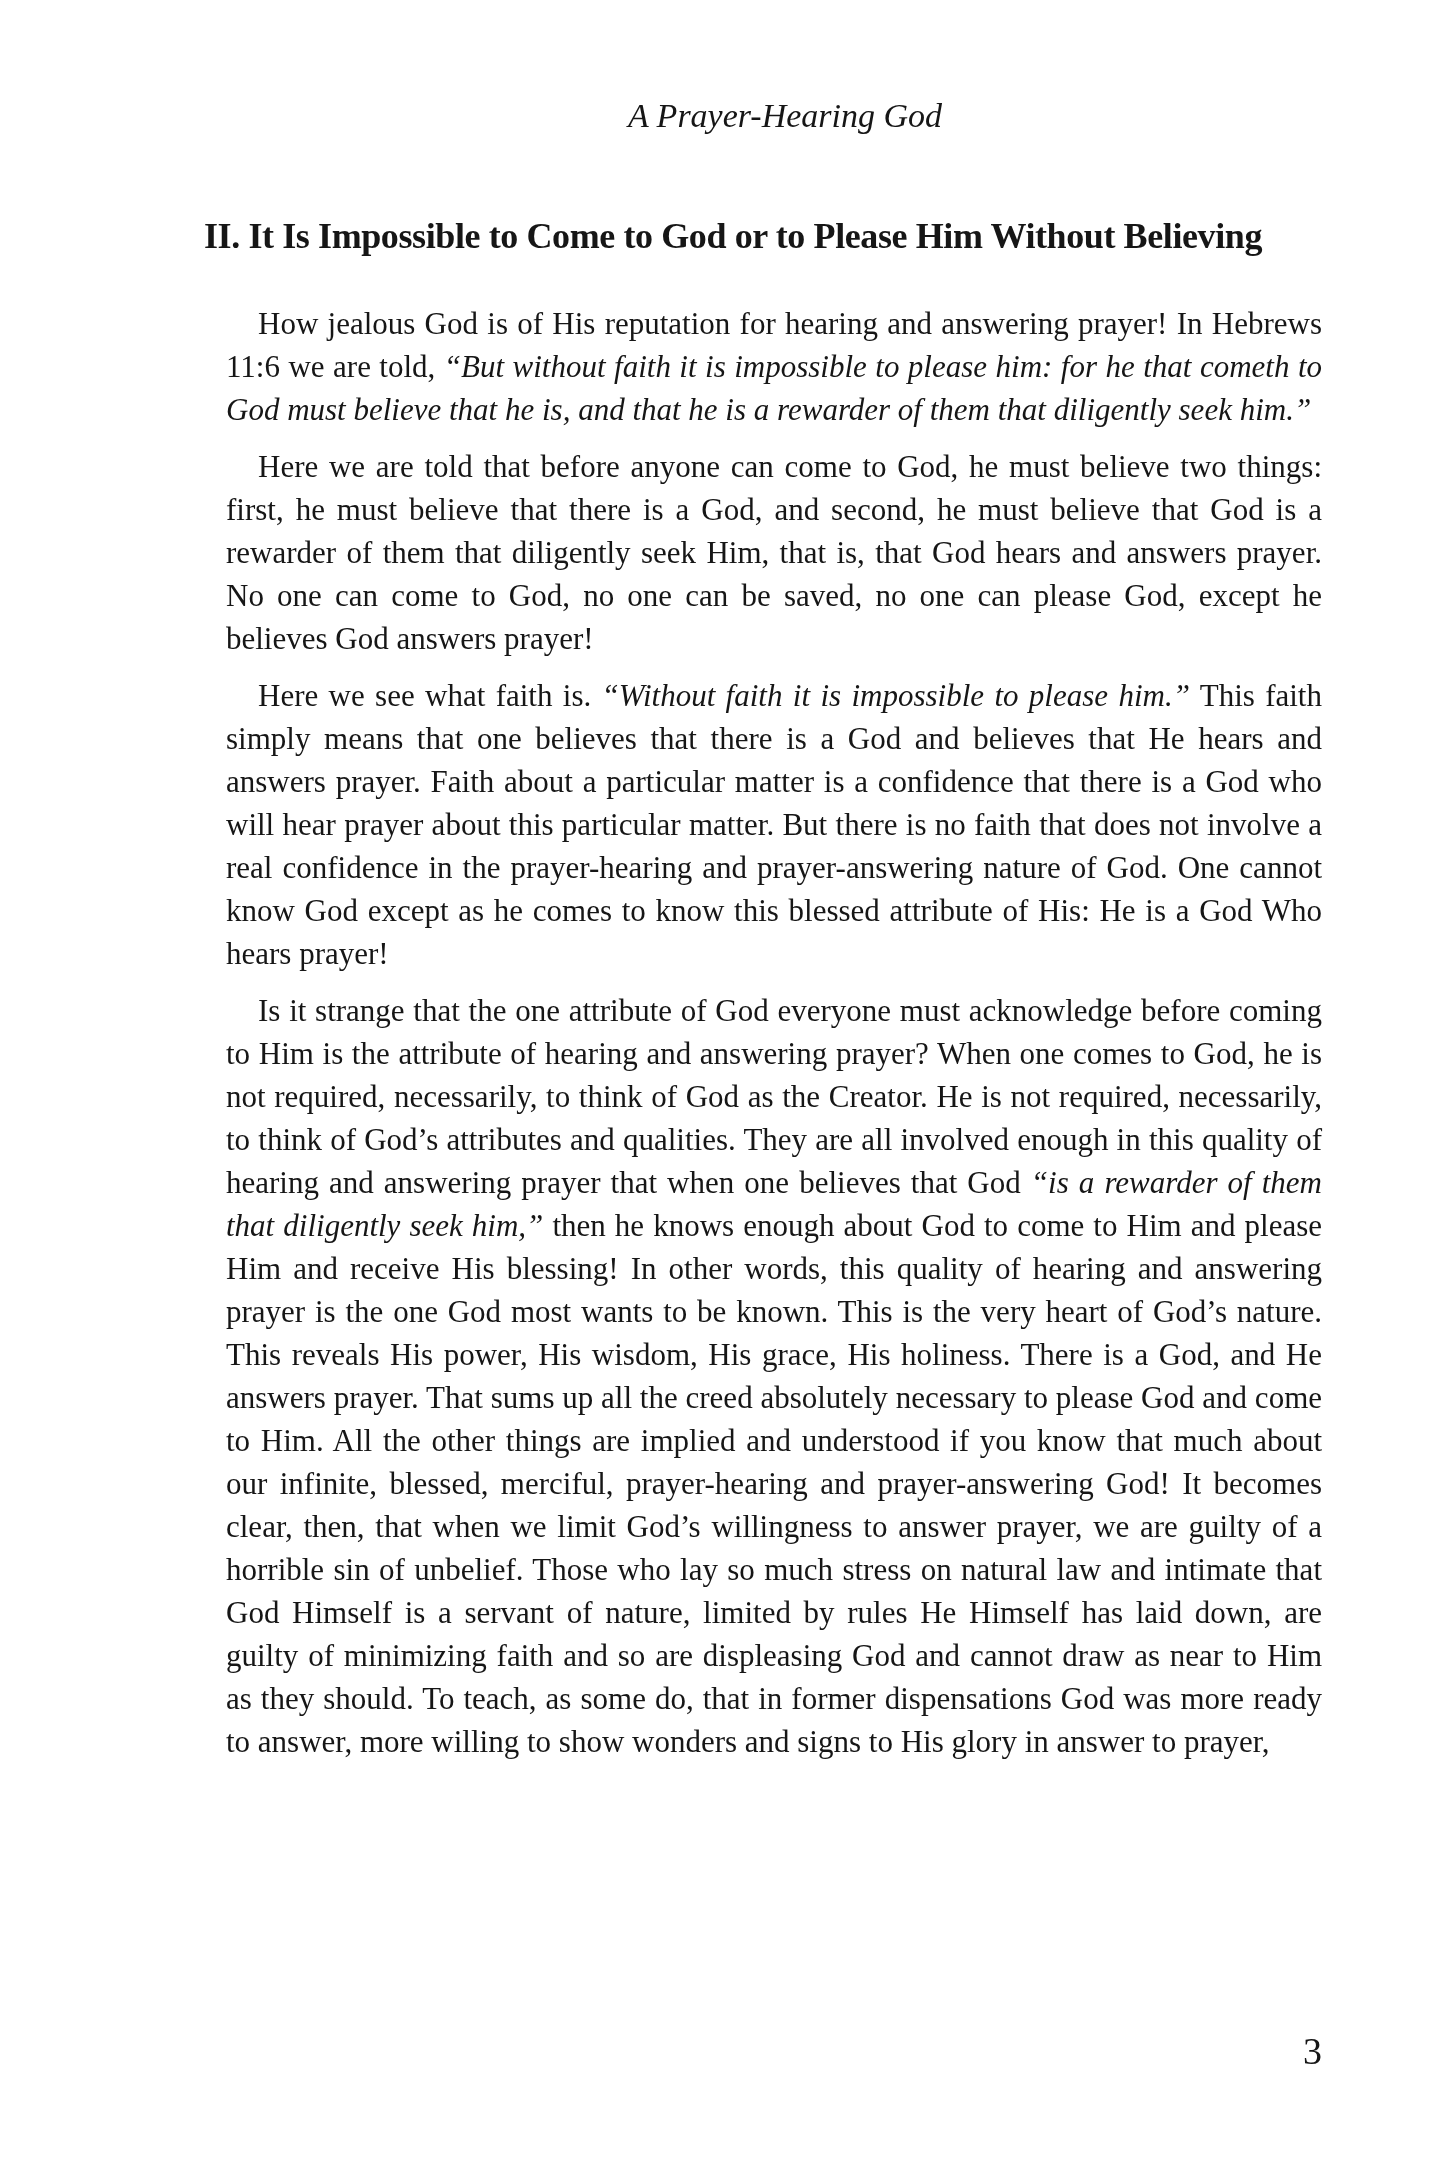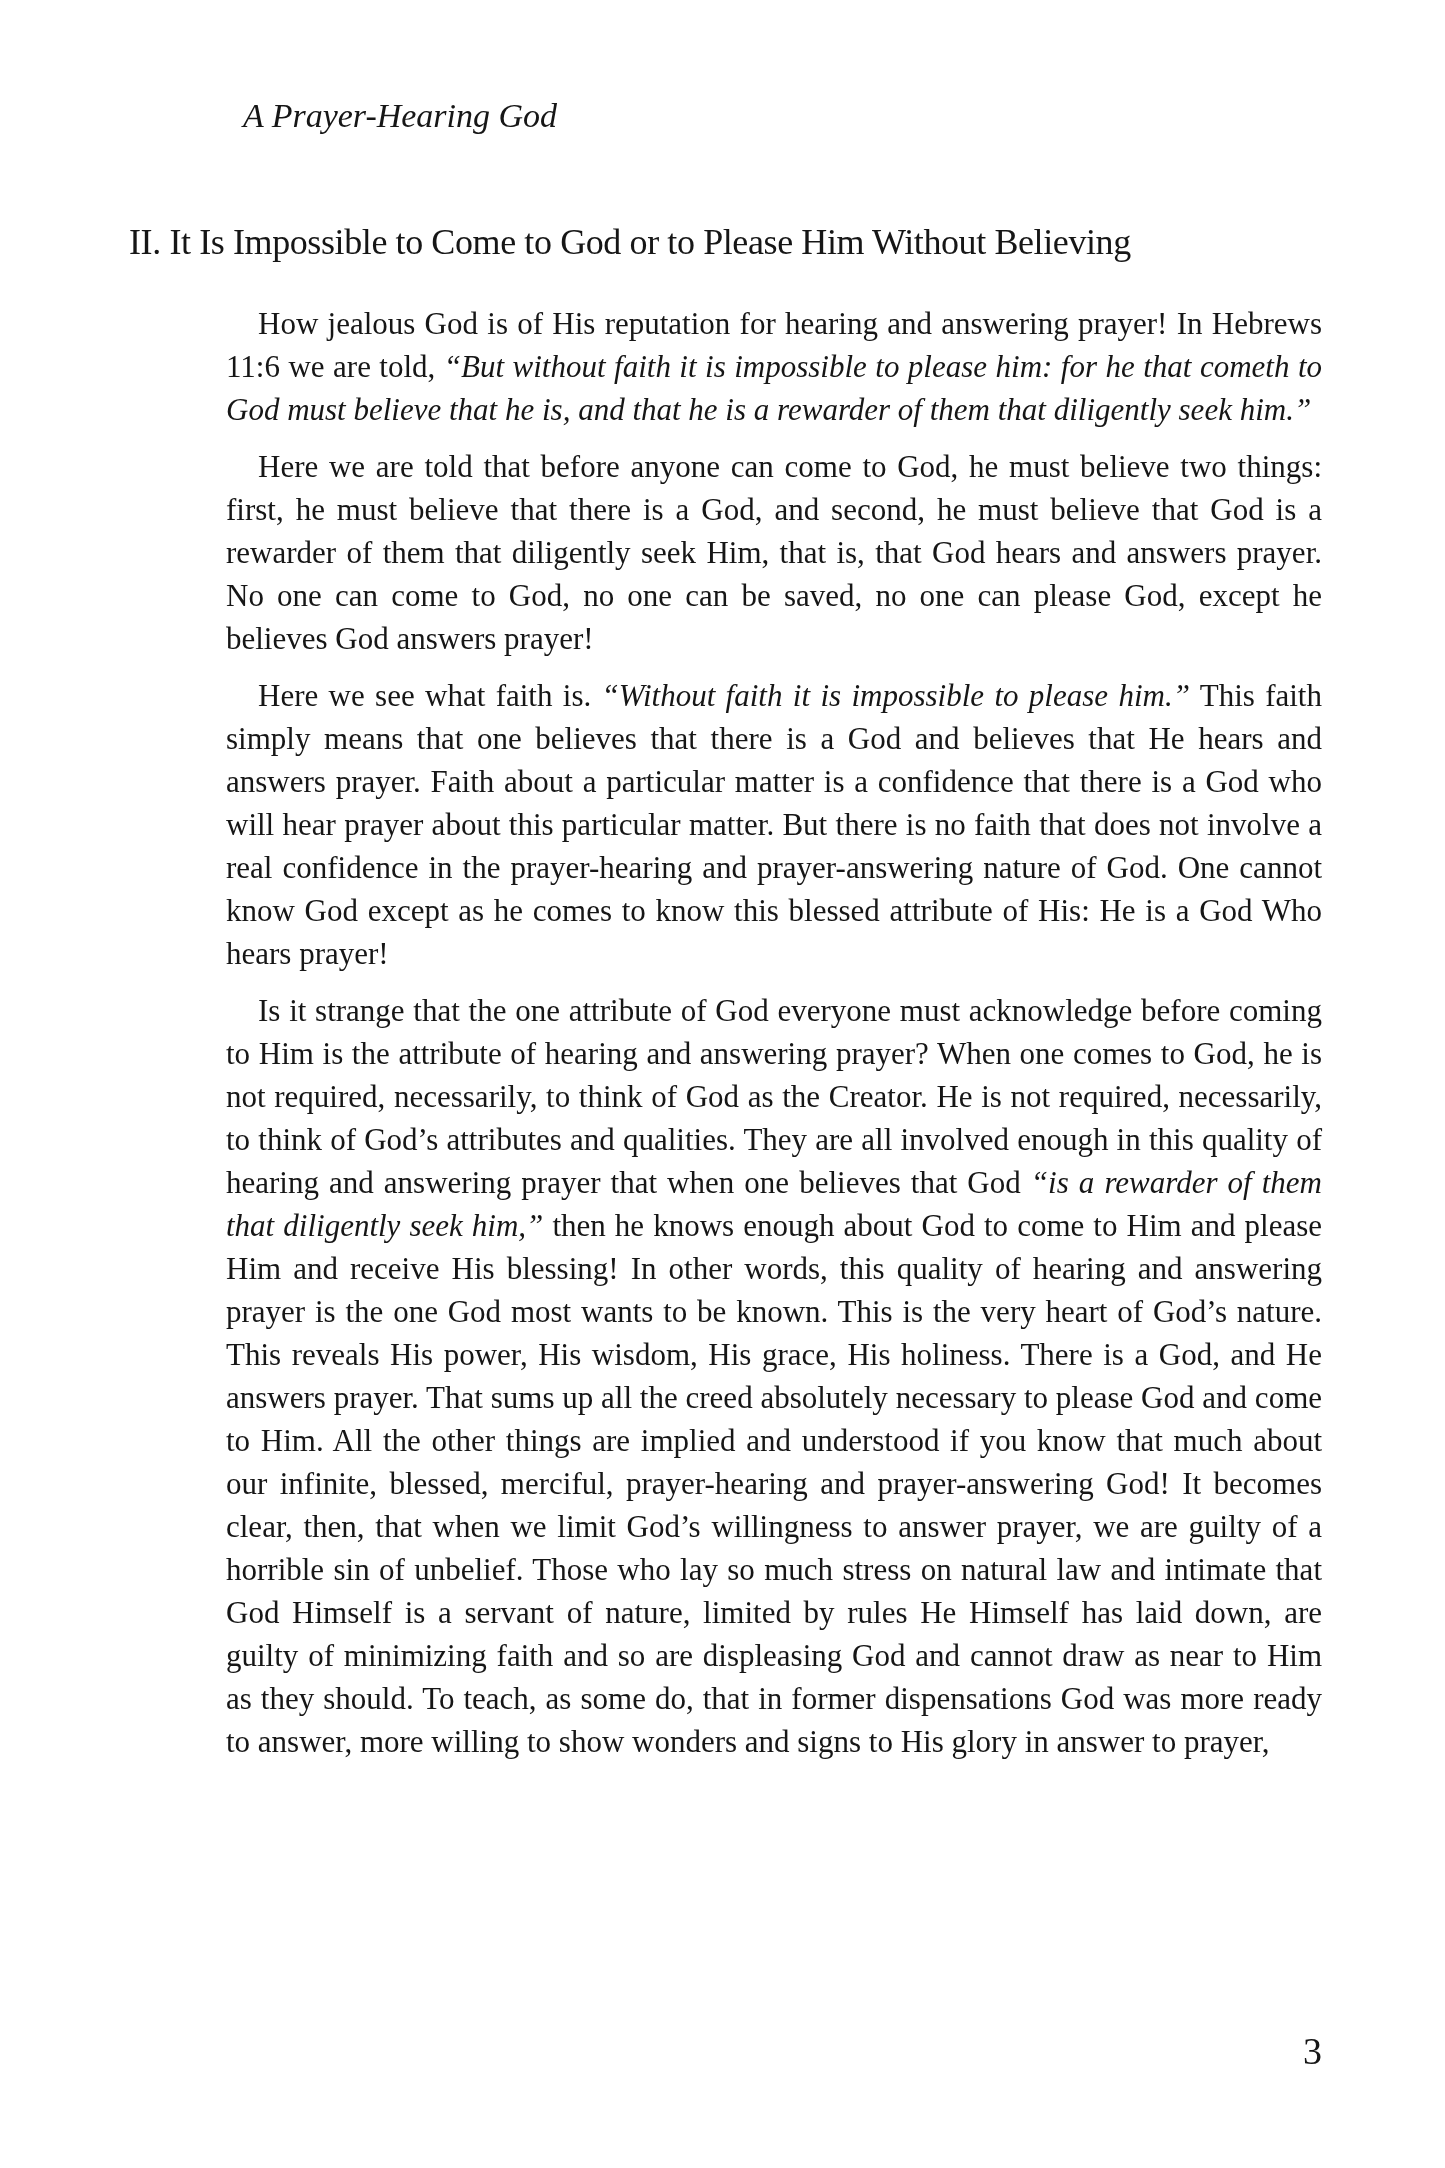--- a/index.html
+++ b/index.html
@@ -13,37 +13,38 @@
     overflow: hidden;
   }
   .page {
     position: absolute;
     inset: 0;
     background: #ffffff;
   }
   .running-head {
     position: absolute;
     top: 96px;
-    left: 243px;
+    left: 237px;
     width: 1096px;
-    text-align: left;
+    text-align: center;
     font-style: italic;
     font-size: 34px;
     line-height: 40px;
     white-space: nowrap;
   }
   .heading {
     position: absolute;
     top: 206px;
     left: 113px;
     width: 1220px;
-    margin: 16px;
+    margin: 10px;
+    text-align: center;
     font-size: 36px;
     line-height: 41px;
-    font-weight: normal;
+    font-weight: bold;
     letter-spacing: -0.4px;
   }
   .heading .hline {
     display: block;
     white-space: nowrap;
   }
   .body-text {
     position: absolute;
     top: 302px;
     left: 226px;

